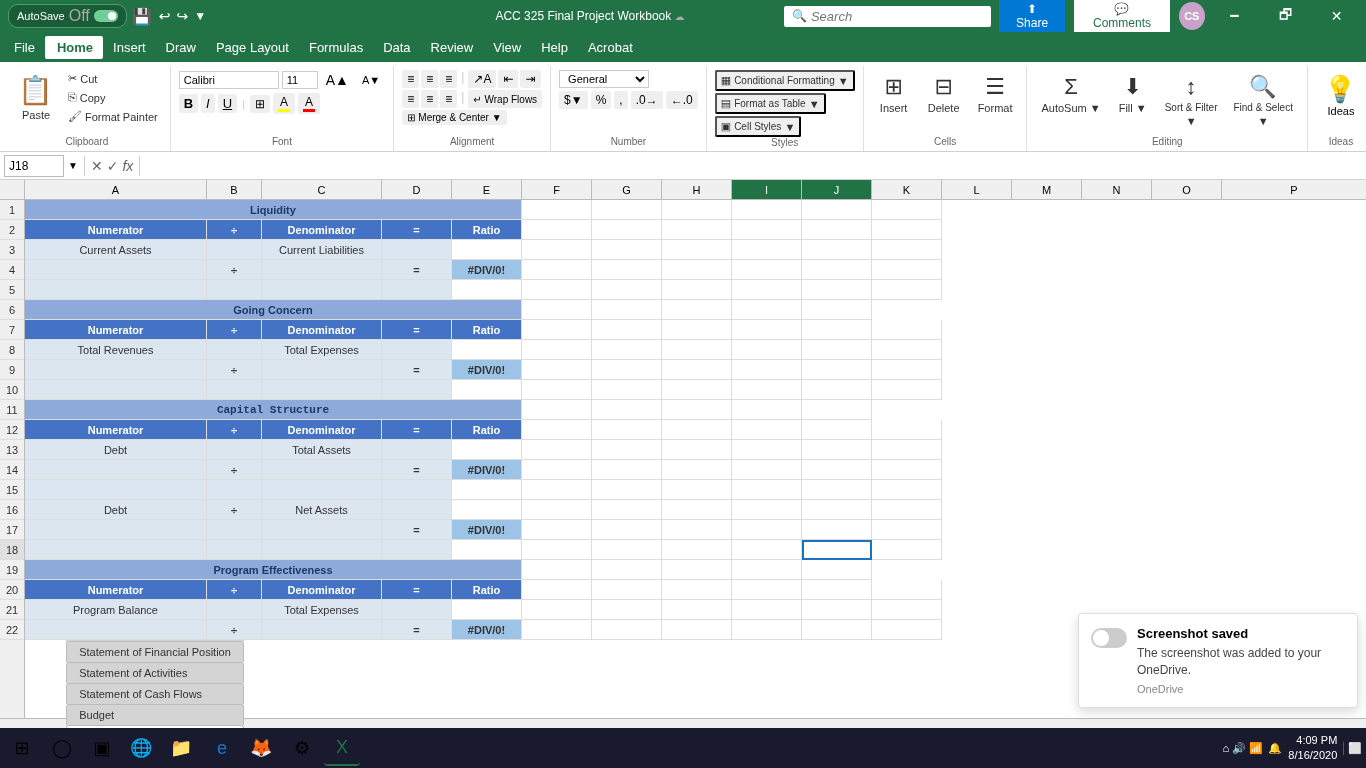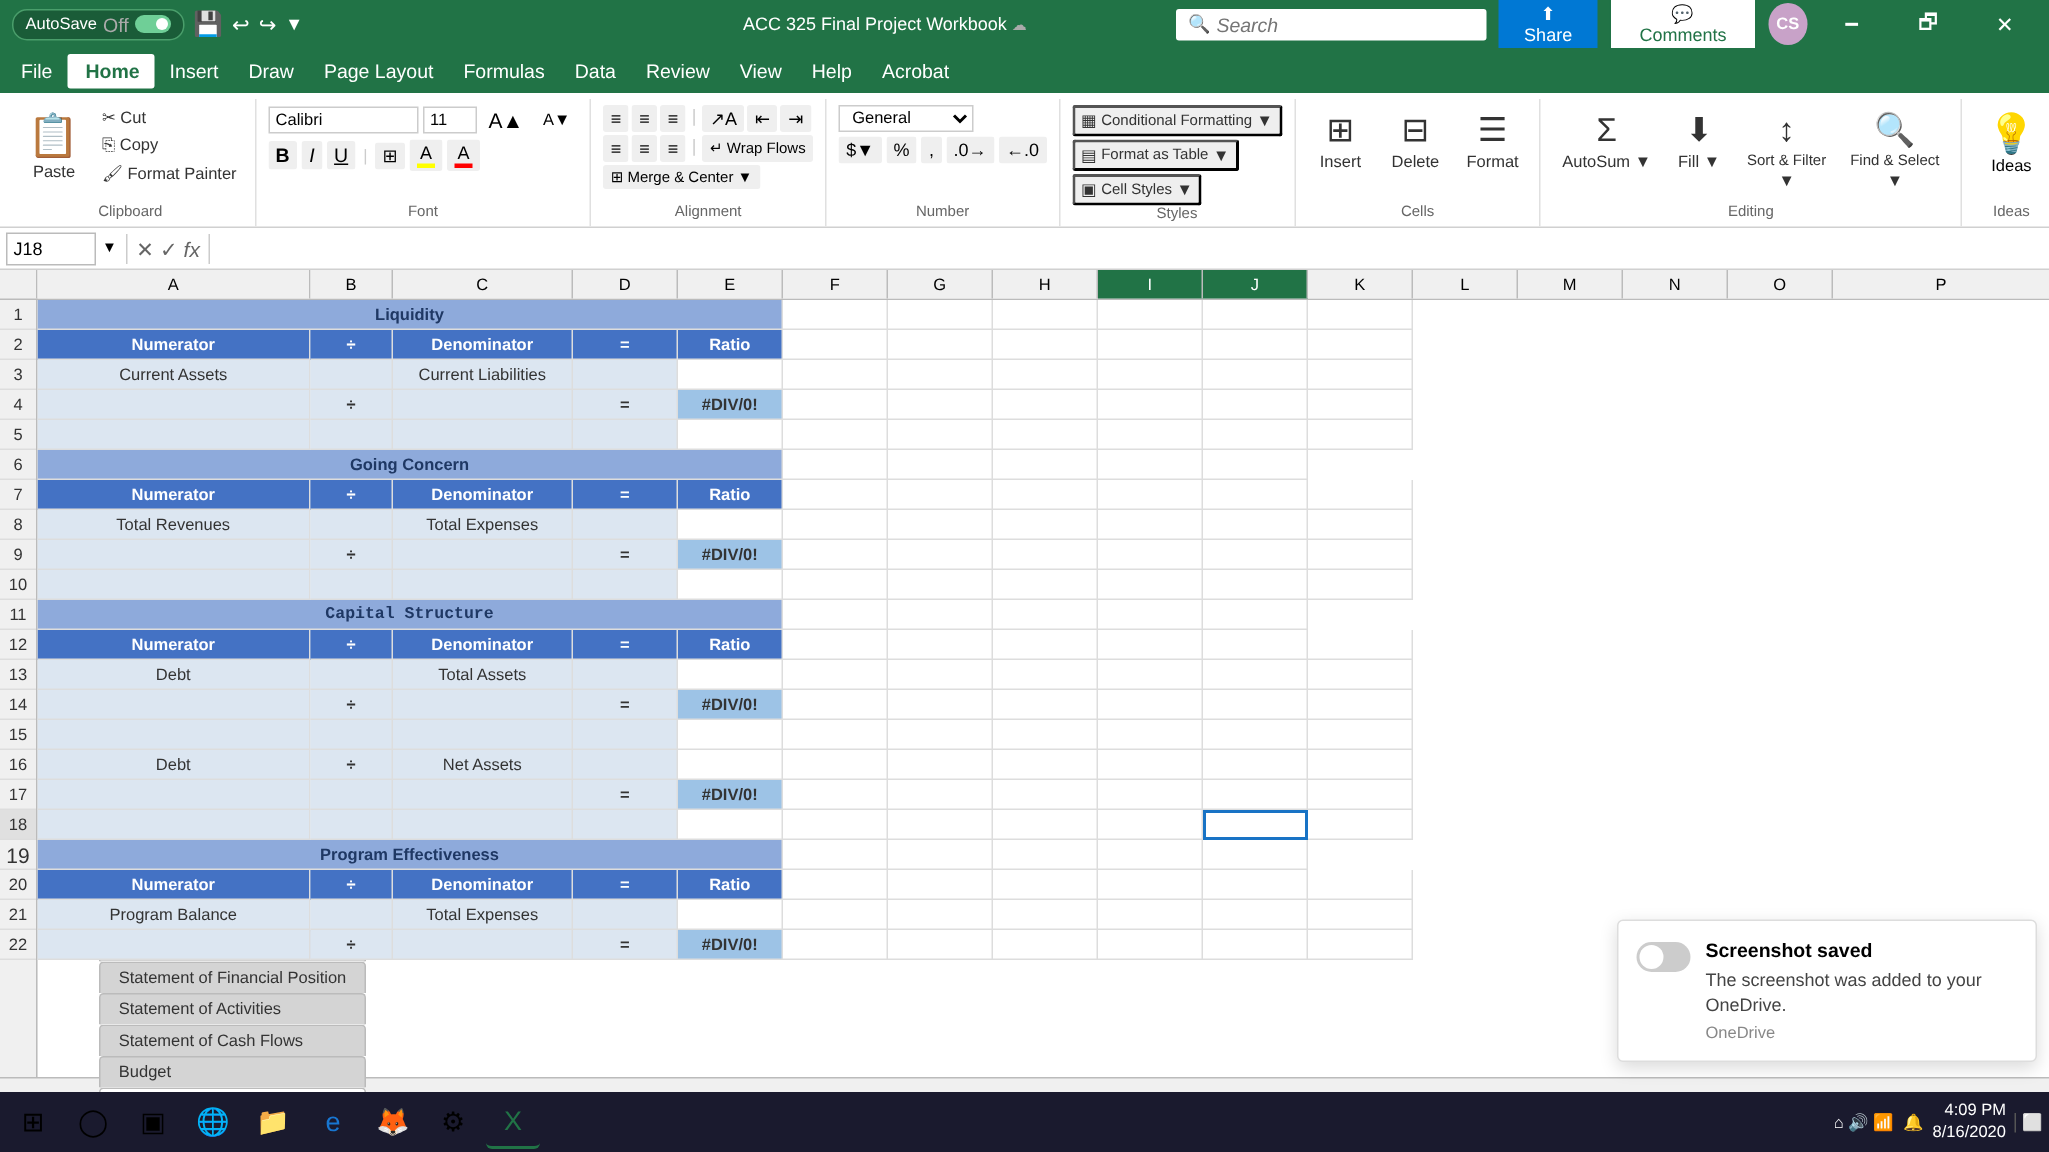--- a/index.html
+++ b/index.html
@@ -171,21 +171,21 @@
   </style>
 </head>
 <body>
 
 <div style="width:1366px; height:768px; position:relative; overflow:hidden; display:flex; flex-direction:column;">
 
   <div class="title-bar">
     <div class="title-bar-left">
       <div class="autosave-badge">
         <span>AutoSave</span>
-        <span style="font-size:13px; color:#aaa;">Off</span>
+        <span style="font-size:16px; color:#aaa;">Off</span>
         <div class="toggle-on"></div>
       </div>
       <span style="font-size:16px; cursor:pointer;">💾</span>
       <span style="font-size:14px; cursor:pointer;">↩</span>
       <span style="font-size:14px; cursor:pointer;">↪</span>
       <span style="font-size:12px; cursor:pointer;">▼</span>
     </div>
     <div class="title-bar-center">
       <span>ACC 325 Final Project Workbook</span>
       <span style="color:#aaa; font-size:10px;"> ☁</span>
@@ -425,21 +425,21 @@
             <div style="height: 20px; border-bottom: 1px solid rgb(221, 221, 221); display: flex; align-items: center; justify-content: center; font-size: 11px; color: rgb(51, 51, 51); cursor: pointer;">9</div>
             <div style="height: 20px; border-bottom: 1px solid rgb(221, 221, 221); display: flex; align-items: center; justify-content: center; font-size: 11px; color: rgb(51, 51, 51); cursor: pointer;">10</div>
             <div style="height: 20px; border-bottom: 1px solid rgb(221, 221, 221); display: flex; align-items: center; justify-content: center; font-size: 11px; color: rgb(51, 51, 51); cursor: pointer;">11</div>
             <div style="height: 20px; border-bottom: 1px solid rgb(221, 221, 221); display: flex; align-items: center; justify-content: center; font-size: 11px; color: rgb(51, 51, 51); cursor: pointer;">12</div>
             <div style="height: 20px; border-bottom: 1px solid rgb(221, 221, 221); display: flex; align-items: center; justify-content: center; font-size: 11px; color: rgb(51, 51, 51); cursor: pointer;">13</div>
             <div style="height: 20px; border-bottom: 1px solid rgb(221, 221, 221); display: flex; align-items: center; justify-content: center; font-size: 11px; color: rgb(51, 51, 51); cursor: pointer;">14</div>
             <div style="height: 20px; border-bottom: 1px solid rgb(221, 221, 221); display: flex; align-items: center; justify-content: center; font-size: 11px; color: rgb(51, 51, 51); cursor: pointer;">15</div>
             <div style="height: 20px; border-bottom: 1px solid rgb(221, 221, 221); display: flex; align-items: center; justify-content: center; font-size: 11px; color: rgb(51, 51, 51); cursor: pointer;">16</div>
             <div style="height: 20px; border-bottom: 1px solid rgb(221, 221, 221); display: flex; align-items: center; justify-content: center; font-size: 11px; color: rgb(51, 51, 51); cursor: pointer;">17</div>
             <div style="height: 20px; border-bottom: 1px solid rgb(221, 221, 221); display: flex; align-items: center; justify-content: center; font-size: 11px; color: rgb(51, 51, 51); cursor: pointer; background: rgb(224, 224, 224);">18</div>
-            <div style="height: 20px; border-bottom: 1px solid rgb(221, 221, 221); display: flex; align-items: center; justify-content: center; font-size: 14px; color: rgb(51, 51, 51); cursor: pointer;">19</div>
+            <div style="height: 20px; border-bottom: 1px solid rgb(221, 221, 221); display: flex; align-items: center; justify-content: center; font-size: 11px; color: rgb(51, 51, 51); cursor: pointer;">19</div>
             <div style="height: 20px; border-bottom: 1px solid rgb(221, 221, 221); display: flex; align-items: center; justify-content: center; font-size: 11px; color: rgb(51, 51, 51); cursor: pointer;">20</div>
             <div style="height: 20px; border-bottom: 1px solid rgb(221, 221, 221); display: flex; align-items: center; justify-content: center; font-size: 11px; color: rgb(51, 51, 51); cursor: pointer;">21</div>
             <div style="height: 20px; border-bottom: 1px solid rgb(221, 221, 221); display: flex; align-items: center; justify-content: center; font-size: 11px; color: rgb(51, 51, 51); cursor: pointer;">22</div>
           </div>
       </div>
       <div style="flex:1; overflow:auto; position:relative;">
         <div id="spreadsheet-grid">
             <div style="display: flex; height: 20px;">
               <div style="width: 497px; min-width: 497px; height: 20px; border-right: 1px solid rgb(221, 221, 221); border-bottom: 1px solid rgb(221, 221, 221); background: rgb(142, 170, 219); color: rgb(31, 56, 100); font-weight: bold; font-size: 11px; display: flex; align-items: center; justify-content: center; padding: 0px 3px; overflow: hidden;">Liquidity</div>
               <div style="width: 70px; min-width: 70px; height: 20px; border-right: 1px solid rgb(221, 221, 221); border-bottom: 1px solid rgb(221, 221, 221); background: white; color: rgb(51, 51, 51); font-weight: normal; font-size: 11px; display: flex; align-items: center; justify-content: flex-start; padding: 0px 3px; overflow: hidden;"></div>

